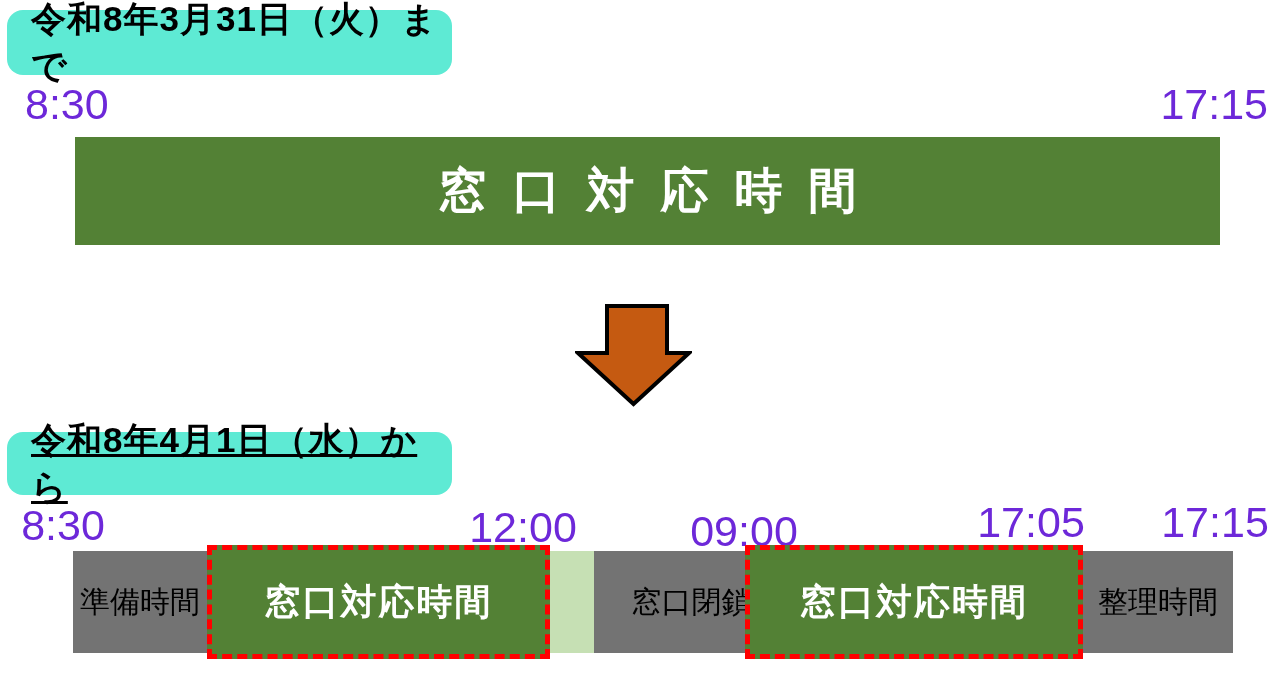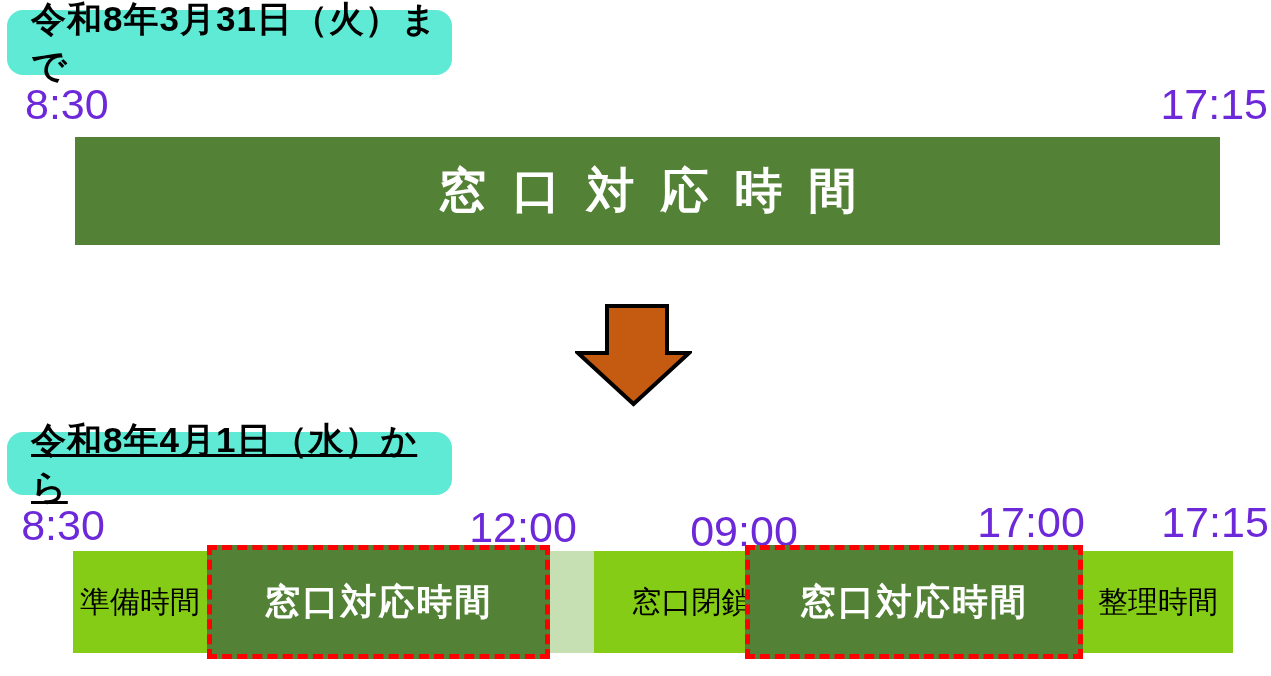--- a/index.html
+++ b/index.html
@@ -63,21 +63,21 @@
     background: #c6e0b4;
   }
   .seg {
     position: absolute;
     display: flex; align-items: center; justify-content: center;
     box-sizing: border-box;
     white-space: nowrap;
   }
   .seg-closed {
     top: 551px; height: 102px;
-    background: #84cc16;
+    background: #737373;
     color: #000000;
     font-size: 30px;
     font-weight: 500;
   }
   .seg-open {
     top: 545px; height: 114px;
     background: #538135;
     border: 5px dashed #ff0000;
     color: #ffffff;
     font-size: 36px;
@@ -112,21 +112,21 @@
     <polygon points="32,3 92,3 92,50 114,50 58.5,101 3,50 32,50" fill="#c55a11" stroke="#000000" stroke-width="4" stroke-linejoin="miter"></polygon>
   </svg>
 
   <div id="period-after" class="abs period-label">
     <span>令和8年4月1日（水）から</span>
   </div>
 
   <span class="abs time-label tick" style="left:63px;  top:504px;">8:30</span>
   <span class="abs time-label tick" style="left:523px; top:506px;">12:00</span>
   <span class="abs time-label tick" style="left:744px; top:510px;">09:00</span>
-  <span class="abs time-label tick" style="left:1031px; top:501px;">17:00</span>
+  <span class="abs time-label tick" style="left:1031px; top:501px;">17:05</span>
   <span class="abs time-label tick" style="left:1215px; top:501px;">17:15</span>
 
   <div id="bar-after" class="abs"></div>
 
   <div id="seg-0" class="seg seg-closed">
     <span>準備時間</span>
   </div>
 
   <div id="seg-1" class="seg seg-open">
     <span>窓口対応時間</span>

